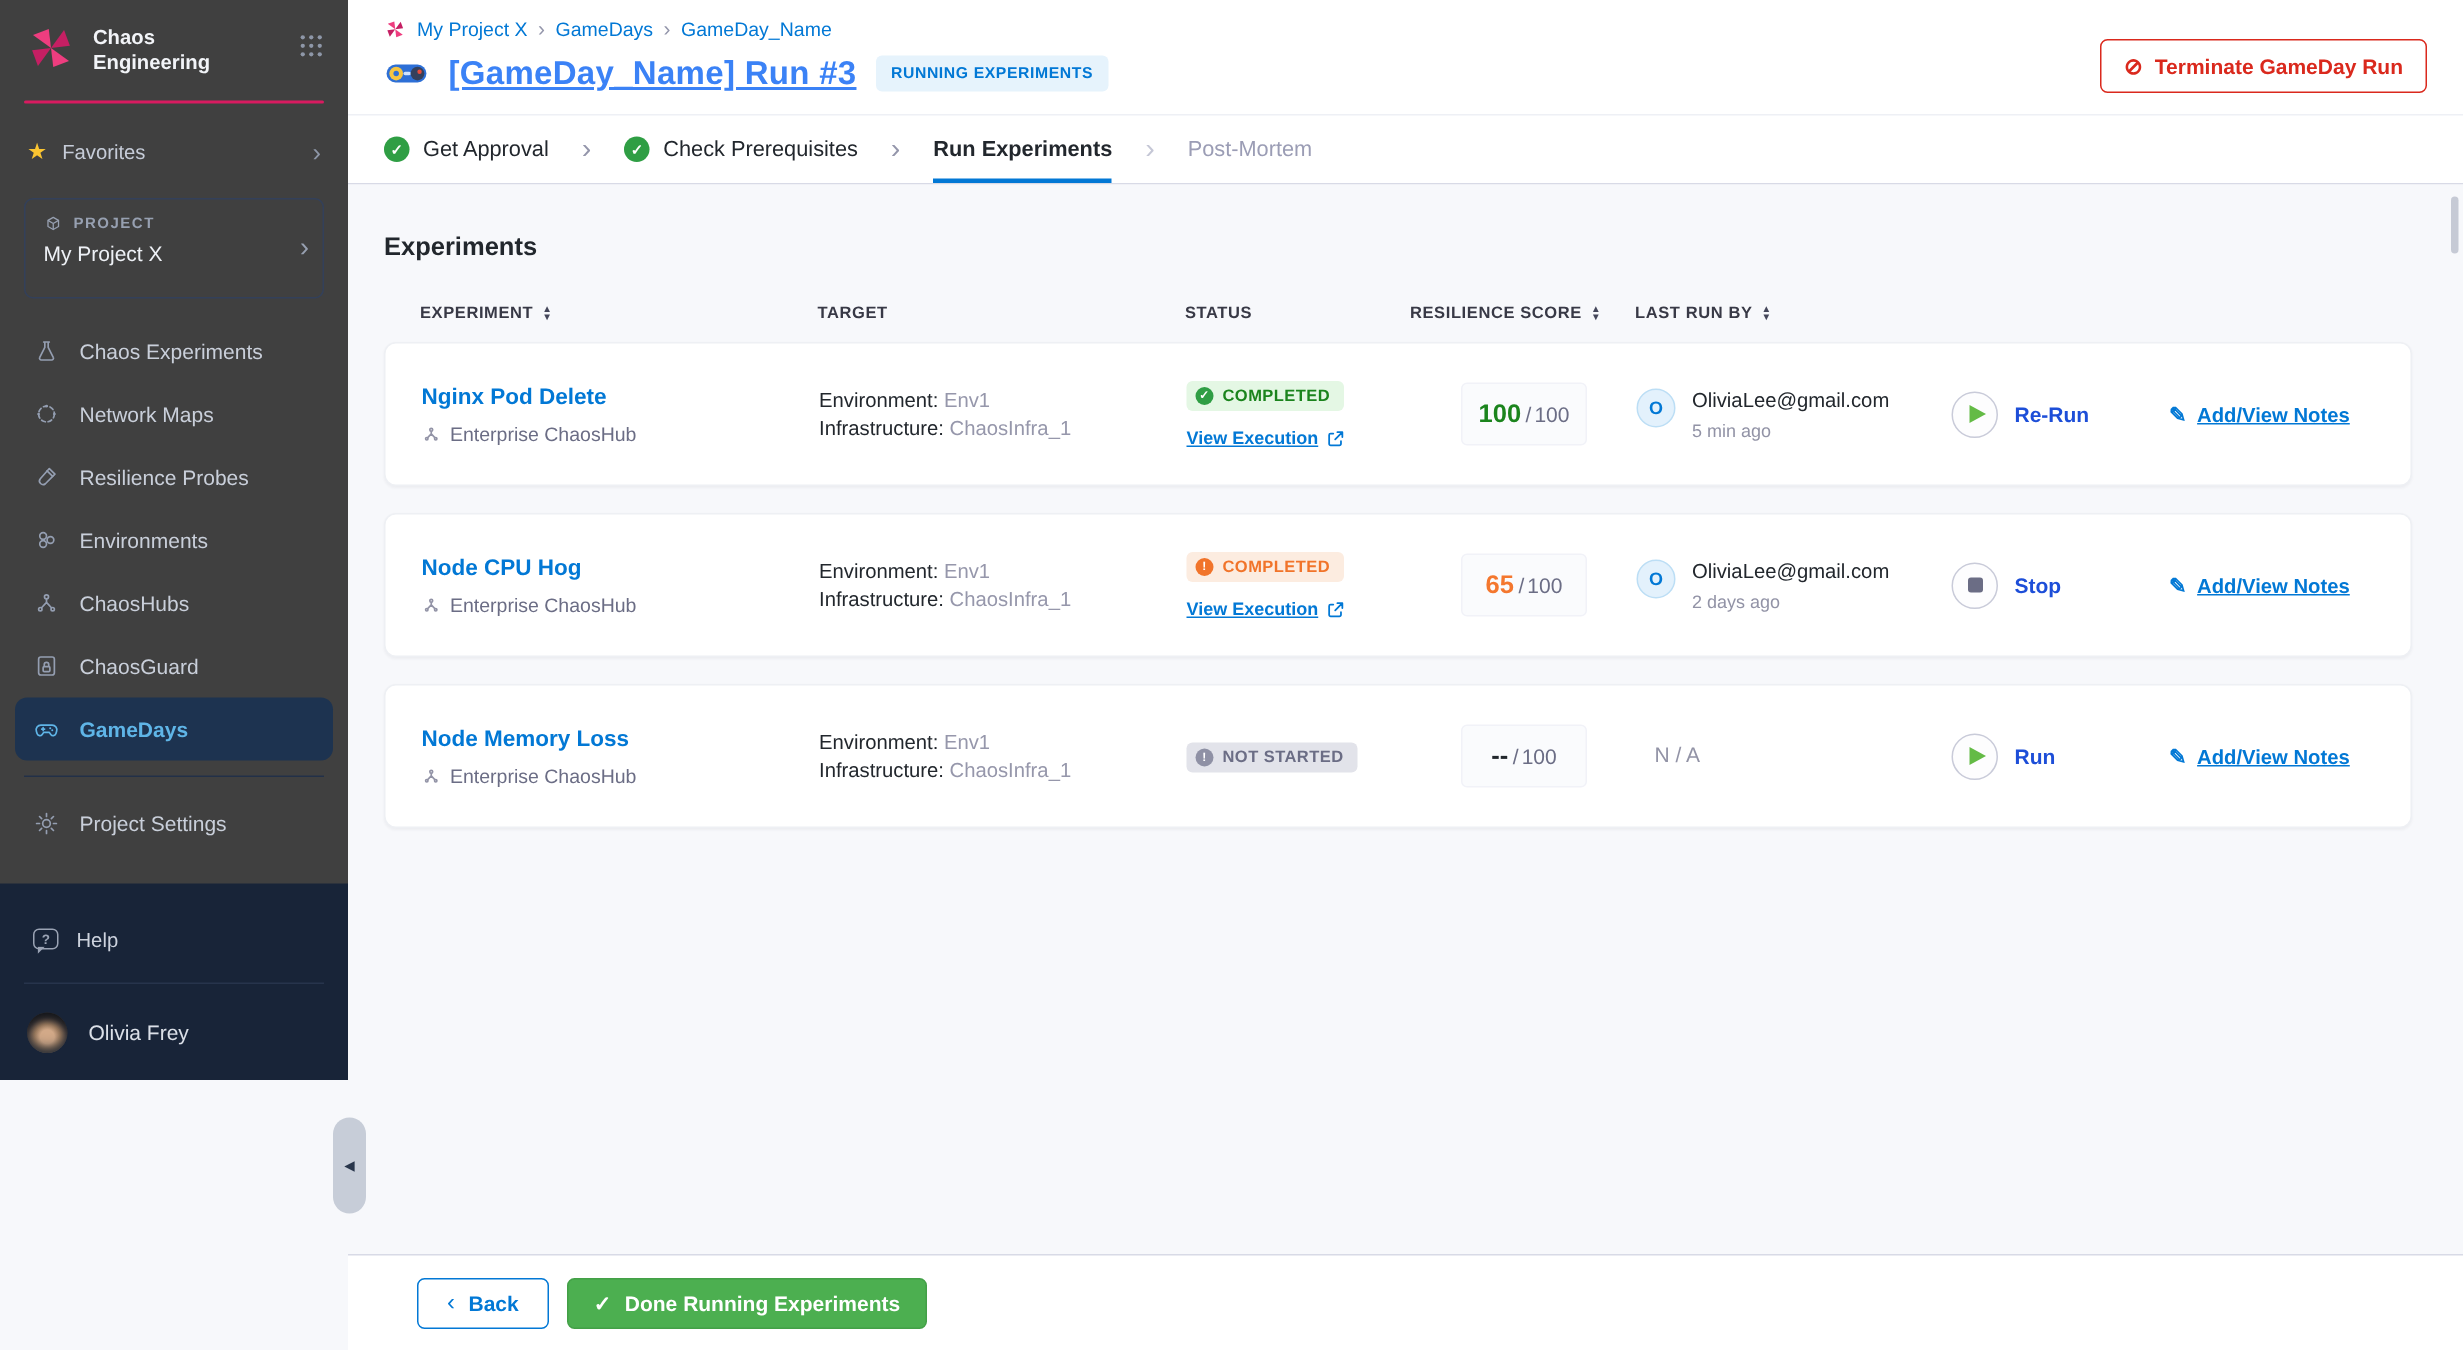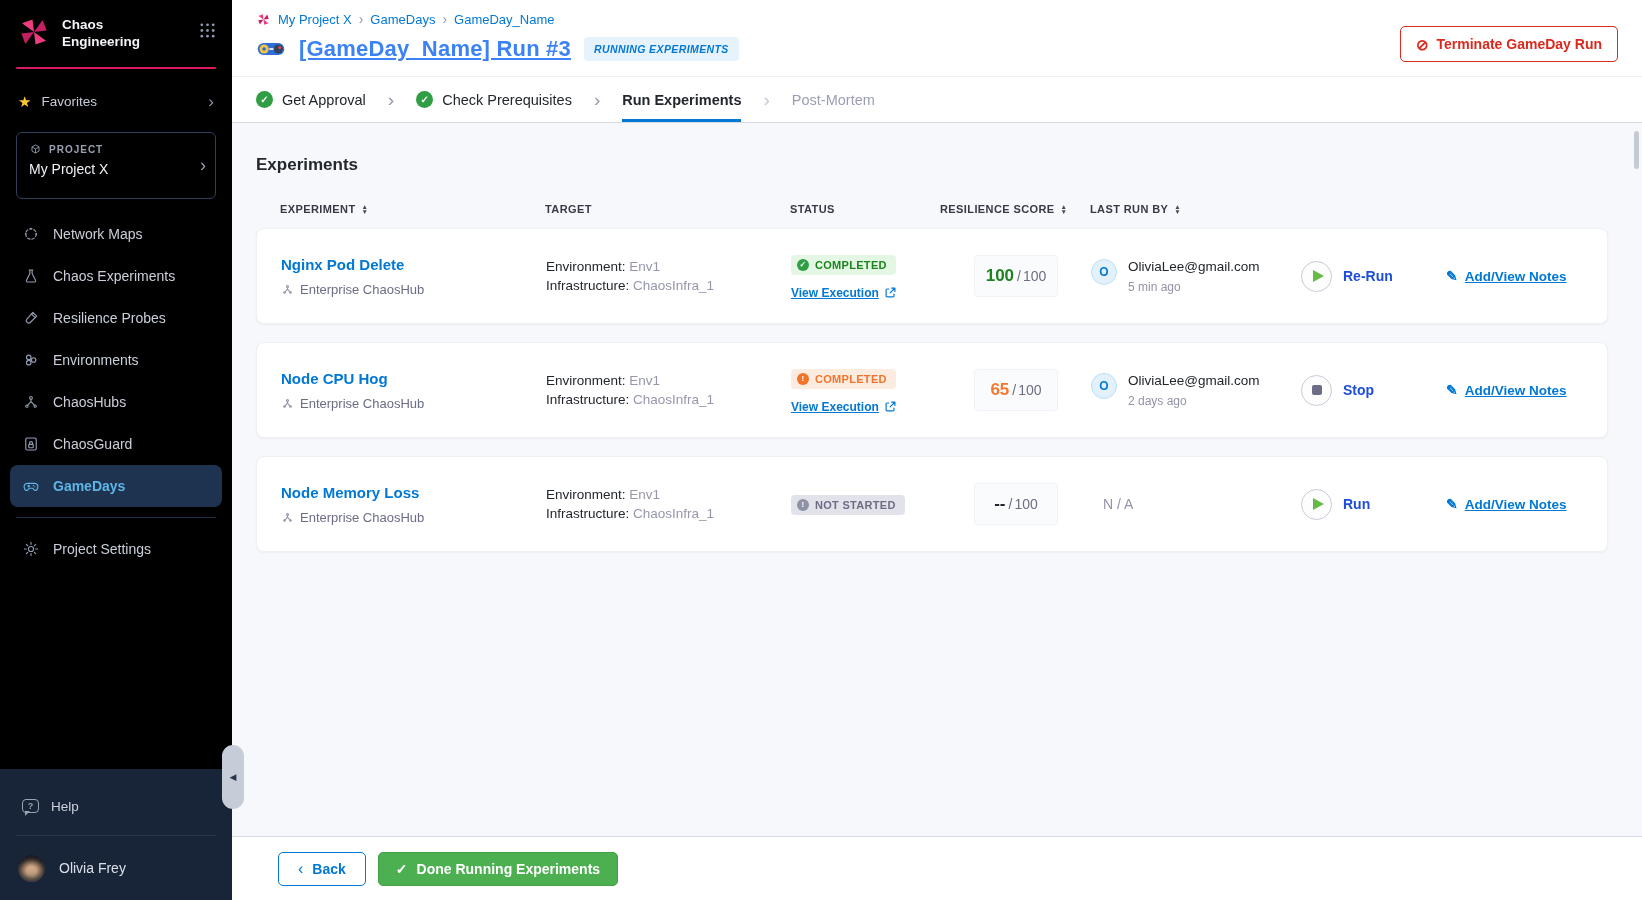--- a/index.html
+++ b/index.html
@@ -1,19 +1,19 @@
 <!DOCTYPE html>
 <html><head>
 <meta charset="utf-8">
 <style>
   * { margin:0; padding:0; box-sizing:border-box; }
   html,body { width:1642px; height:900px; overflow:hidden; font-family:"Liberation Sans", sans-serif; background:#f7f8fb; }
 
   
-  .sidebar { position:fixed; left:0; top:0; width:232px; height:900px; background:#000000; color:#c9cfda; display:flex; flex-direction:column; z-index:2; }
+  .sidebar { position:fixed; left:0; top:0; width:232px; height:720px; background:#404040; color:#c9cfda; display:flex; flex-direction:column; z-index:2; }
   .sb-head { display:flex; align-items:flex-start; padding:14px 16px 0 16px; }
   .brand-logo { width:36px; height:36px; flex:0 0 auto; }
   .brand-name { margin-left:10px; font-size:13.5px; font-weight:bold; color:#f2f4f8; line-height:1.25; padding-top:3px; }
   .apps-grid { margin-left:auto; margin-top:8px; }
   .pink-line { height:2px; background:#d81b60; margin:16px 16px 0 16px; border-radius:1px; }
   .fav-row { display:flex; align-items:center; gap:10px; margin-top:24px; padding:0 18px; font-size:13.5px; color:#c6ccd8; }
   .star { color:#fbc531; font-size:15px; line-height:1; }
   .fav-chev { margin-left:auto; color:#8e97a8; font-size:17px; line-height:1; }
   .project-card { position:relative; margin:22px 16px 0 16px; border:1px solid #33405a; border-radius:6px; padding:10px 26px 21px 12px; }
   .proj-eyebrow { display:flex; align-items:center; gap:7px; font-size:10px; font-weight:bold; letter-spacing:1px; color:#97a0b1; }
@@ -38,21 +38,21 @@
 
   
   .main { margin-left:232px; width:1410px; height:900px; display:flex; flex-direction:column; position:relative; }
   .page-head { background:#fff; padding:11px 24px 0 24px; position:relative; }
   .crumbs { display:flex; align-items:center; gap:7px; font-size:13px; }
   .crumb-logo { width:15px; height:15px; }
   .crumb { color:#0278d5; cursor:pointer; }
   .crumb-sep { color:#9496ab; font-size:14px; }
   .title-row { display:flex; align-items:center; gap:13px; padding:9px 0 14px 0; }
   .page-title { font-size:22px; font-weight:bold; color:#3b82f6; letter-spacing:.2px;text-decoration:underline; }
-  .run-badge { background:#e6f3fc; color:#0278d5; font-size:10.5px; font-weight:bold; letter-spacing:.4px; padding:6px 10px; border-radius:4px;font-style:italic; }
+  .run-badge { background:#e6f3fc; color:#0278d5; font-size:10.5px; font-weight:bold; letter-spacing:.4px; padding:6px 10px; border-radius:4px; }
   .terminate-btn { position:absolute; right:24px; top:26px; display:flex; align-items:center; gap:8px; background:#fff; border:1px solid #da291d; color:#da291d; font-size:14px; font-weight:bold; border-radius:5px; padding:9px 15px; cursor:pointer; font-family:inherit; }
   .ban-glyph { font-size:15px; line-height:1; }
 
   .stepper { background:#fff; border-top:1px solid #eef0f5; border-bottom:1px solid #d8dae6; height:47px; display:flex; align-items:center; padding:0 24px; gap:22px; }
   .step { display:flex; align-items:center; gap:9px; font-size:14.5px; color:#22272d; font-weight:500; height:100%; cursor:pointer; }
   .step-done-dot { width:17px; height:17px; border-radius:50%; background:#2f9e44; color:#fff; display:flex; align-items:center; justify-content:center; font-size:10px; font-weight:bold; }
   .step.active { font-weight:bold; border-bottom:3px solid #0278d5; padding-top:3px;justify-content:center; }
   .step.upcoming { color:#9b9db5; font-weight:normal; }
   .step-chev { color:#9496ab; font-size:19px; }
   .step-chev.light { color:#c5c7d6; }
@@ -142,33 +142,33 @@
           <path d="M5.5 7.2L12 11l6.5-3.8M12 11v7.5"></path>
       </svg>
       <span>PROJECT</span>
     </div>
     <div class="proj-name">My Project X</div>
     <span class="proj-chev">›</span>
   </div>
 
   <div class="menu">
     <div class="mi">
+      <svg width="18" height="18" viewBox="0 0 24 24" fill="none" stroke="currentColor" stroke-width="1.5" stroke-linecap="round" stroke-linejoin="round">
+        <path d="M9.5 4h5M10.5 4v4.8L6 17.6A1.6 1.6 0 0 0 7.5 20h9a1.6 1.6 0 0 0 1.5-2.4L13.5 8.8V4"></path>
+      </svg>
+      <span>Chaos Experiments</span>
+    </div>
+    <div class="mi">
       <svg width="18" height="18" viewBox="0 0 24 24" fill="none" stroke="currentColor" stroke-width="1.5" stroke-linecap="round">
         <circle cx="12" cy="12" r="7" stroke-dasharray="3.5 2.5"></circle>
           <circle cx="12" cy="5" r="1.2" fill="currentColor" stroke="none"></circle>
           <circle cx="5" cy="12" r="1.2" fill="currentColor" stroke="none"></circle>
           <circle cx="19" cy="12" r="1.2" fill="currentColor" stroke="none"></circle>
       </svg>
       <span>Network Maps</span>
-    </div>
-    <div class="mi">
-      <svg width="18" height="18" viewBox="0 0 24 24" fill="none" stroke="currentColor" stroke-width="1.5" stroke-linecap="round" stroke-linejoin="round">
-        <path d="M9.5 4h5M10.5 4v4.8L6 17.6A1.6 1.6 0 0 0 7.5 20h9a1.6 1.6 0 0 0 1.5-2.4L13.5 8.8V4"></path>
-      </svg>
-      <span>Chaos Experiments</span>
     </div>
     <div class="mi">
       <svg width="18" height="18" viewBox="0 0 24 24" fill="none" stroke="currentColor" stroke-width="1.5" stroke-linecap="round" stroke-linejoin="round">
         <path d="M14.5 4.5l5 5L11 18a3.2 3.2 0 0 1-4.5-4.5z"></path>
           <path d="M12.5 6.5l5 5"></path>
       </svg>
       <span>Resilience Probes</span>
     </div>
     <div class="mi">
       <svg width="18" height="18" viewBox="0 0 24 24" fill="none" stroke="currentColor" stroke-width="1.5">

